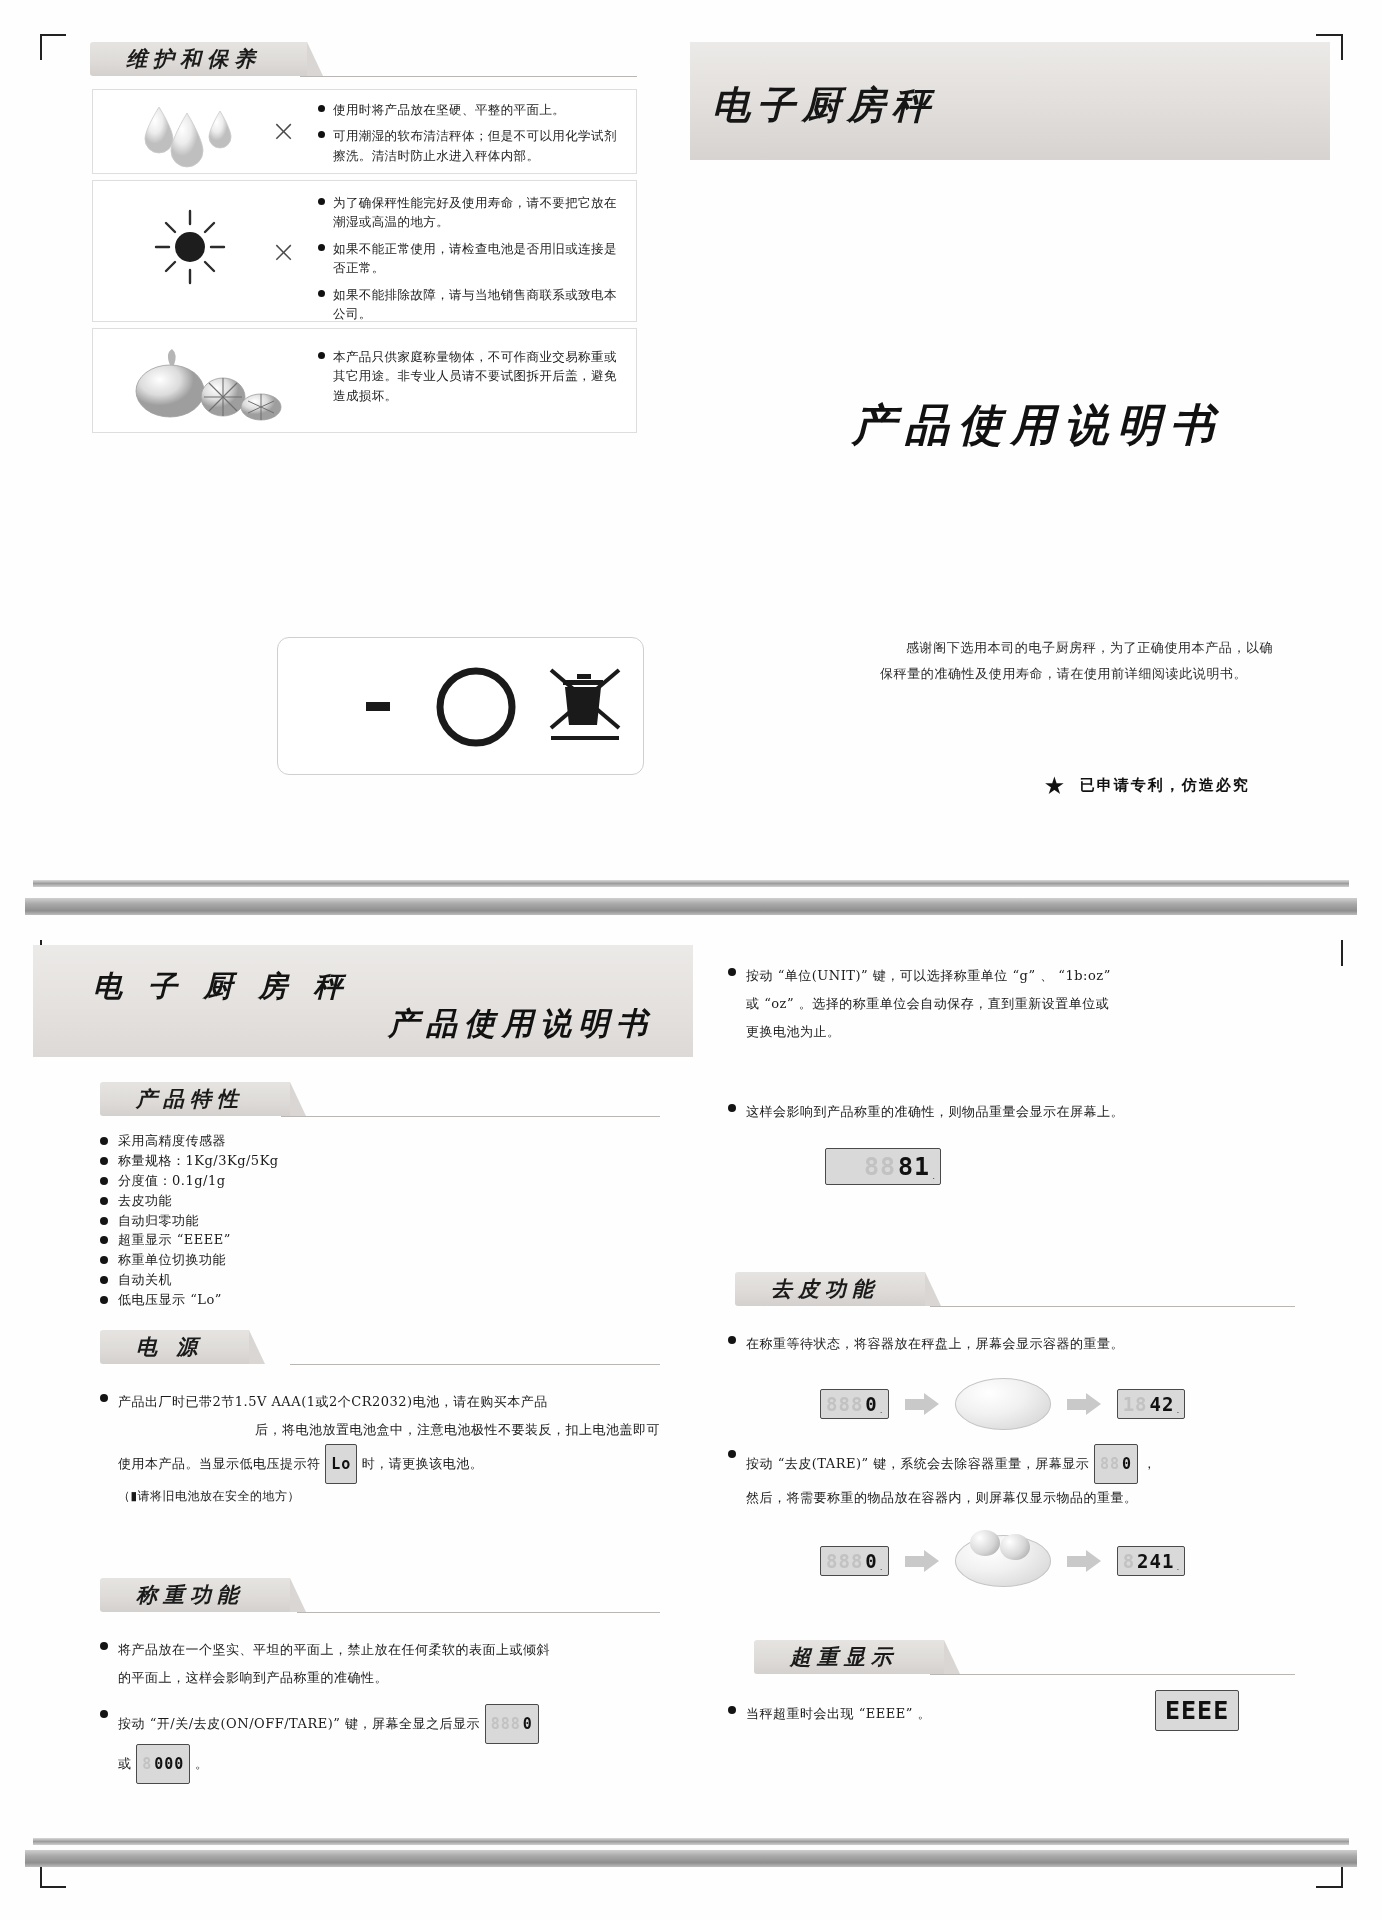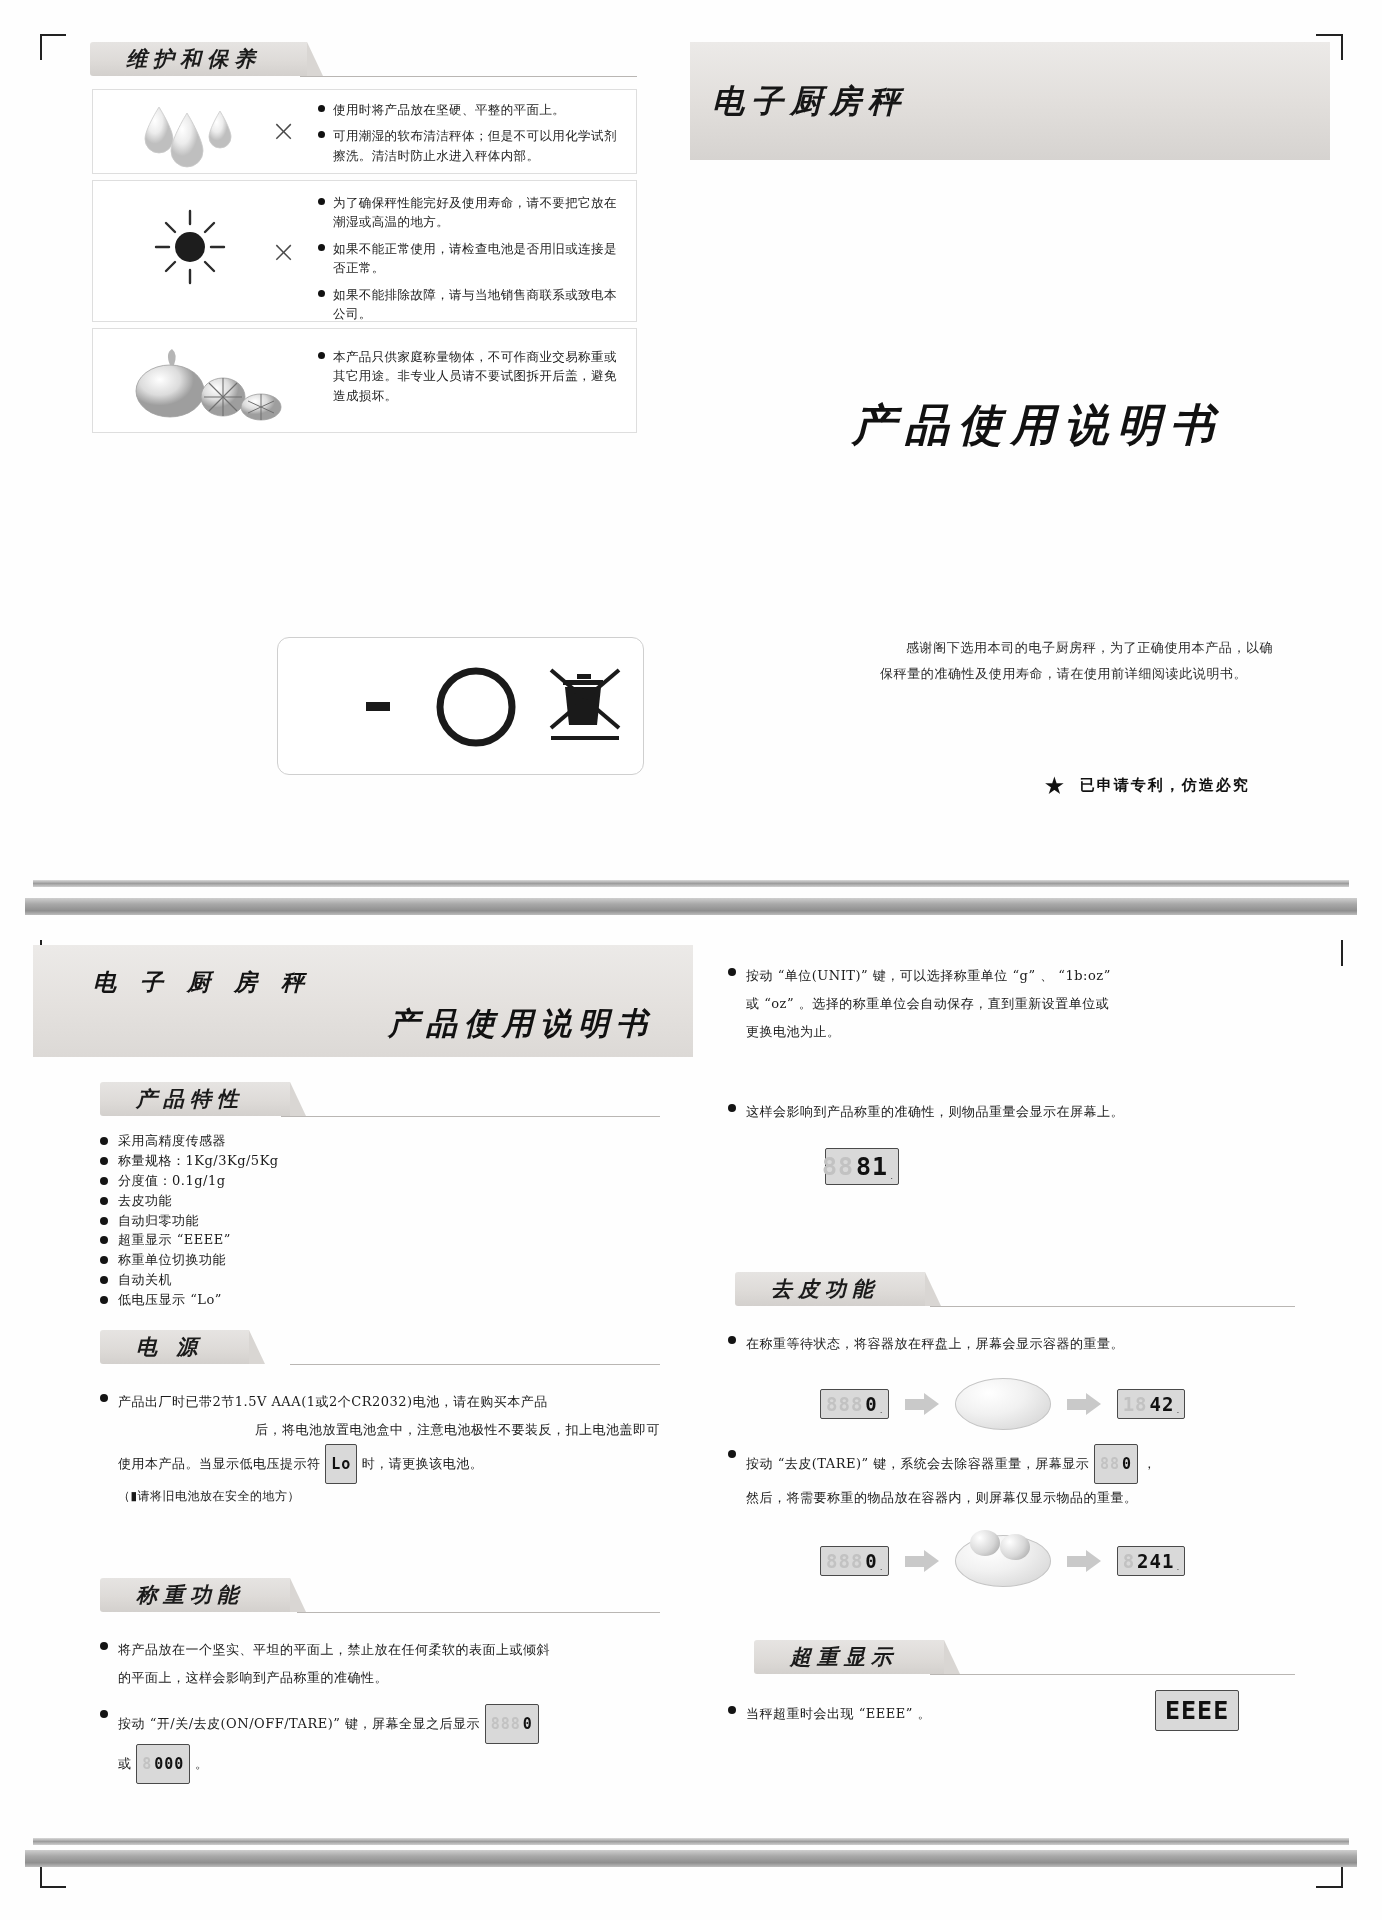--- a/index.html
+++ b/index.html
@@ -50,21 +50,21 @@
   .xmark { position:absolute; font-size:30px; color:#4a4a4a; font-weight:300; line-height:1; }
 
   
   .cover-banner{
     position:absolute;
     background: linear-gradient(to bottom,#eceae8 0%,#e2dfdc 50%,#d6d3d0 100%);
   }
   .cover-title{
     font-family:"DejaVu Serif","Liberation Serif",serif;
     font-style: italic; font-weight:600;
-    font-size:32px; letter-spacing:7px; color:#161616;
+    font-size:38px; letter-spacing:7px; color:#161616;
   }
   .cover-sub{
     font-family:"DejaVu Serif","Liberation Serif",serif;
     font-style: italic; font-weight:600;
     font-size:44px; letter-spacing:9px; color:#111;
   }
 
   .intro-p{
     position:absolute;
     font-family:"DejaVu Serif","Liberation Serif",serif;
@@ -87,21 +87,21 @@
      background:linear-gradient(to bottom,#d9d9d9,#9d9d9d,#cfcfcf); }
   .bar-thick{ position:absolute; height:17px;
      background:linear-gradient(to bottom,#cfcfcf 0%,#a9a9a9 35%,#8f8f8f 75%,#bdbdbd 100%); }
 
   
   .inner-banner{
     position:absolute;
     background: linear-gradient(to bottom,#eceae8 0%,#e4e1de 55%,#dcd9d6 100%);
   }
   .inner-t1{ font-family:"DejaVu Serif","Liberation Serif",serif; font-style:italic;
-    font-weight:600; font-size:23px; letter-spacing:8px; color:#141414; }
+    font-weight:600; font-size:29px; letter-spacing:8px; color:#141414; }
   .inner-t2{ font-family:"DejaVu Serif","Liberation Serif",serif; font-style:italic;
     font-weight:600; font-size:31px; letter-spacing:7px; color:#111; }
 
   .body-txt{ font-family:"DejaVu Serif","Liberation Serif",serif;
     font-size:13px; color:#1a1a1a; letter-spacing:.5px; }
   .li { position:relative; padding-left:18px; }
   .li::before{ content:""; position:absolute; left:0; top:6px;
     width:8px; height:8px; border-radius:50%; background:#141414; }
   .spaced { line-height:2.15; }
 
@@ -359,21 +359,21 @@
   <div class="body-txt spaced" style="position:absolute; left:728px; top:962px; width:565px;">
     <div class="li">按动 “单位(UNIT)” 键，可以选择称重单位 “g” 、 “1b:oz”</div>
     <div style="padding-left:18px;">或 “oz” 。选择的称重单位会自动保存，直到重新设置单位或</div>
     <div style="padding-left:18px;">更换电池为止。</div>
   </div>
 
   <div class="body-txt spaced" style="position:absolute; left:728px; top:1098px; width:580px;">
     <div class="li">这样会影响到产品称重的准确性，则物品重量会显示在屏幕上。</div>
   </div>
   <div style="position:absolute; left:825px; top:1148px;">
-    <span class="lcd lcd-lg" style="width:74px;">
+    <span class="lcd lcd-lg" style="width:116px;">
       <span class="seg dim">88</span>
       <span class="seg">81</span>
       <span class="lcd-dot">.</span>
     </span>
   </div>
 
 
   <div style="position:absolute; left:735px; top:1272px;">
     <span class="sec-head">
       <span class="t">去皮功能</span>

